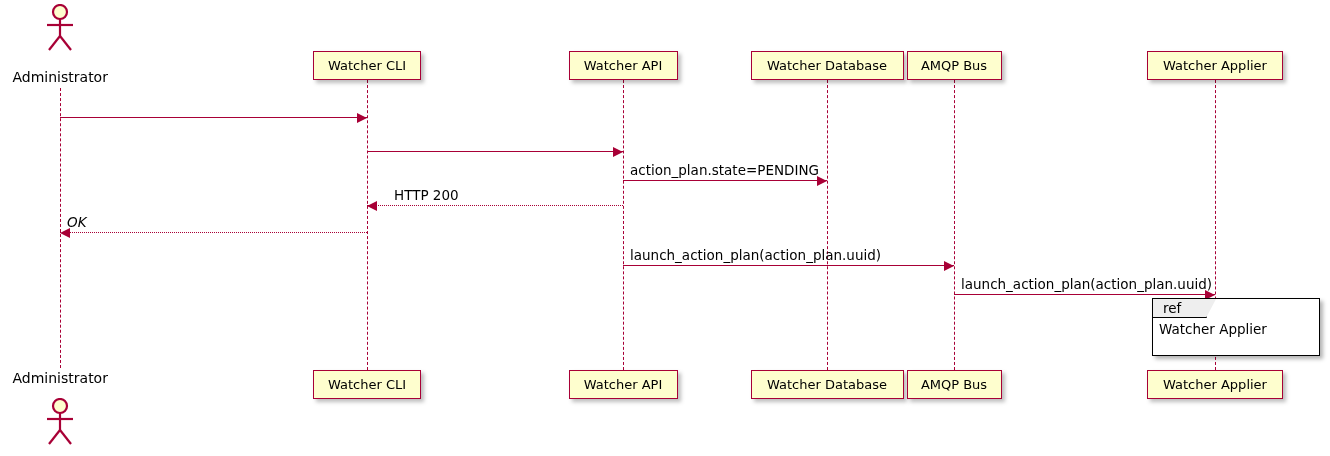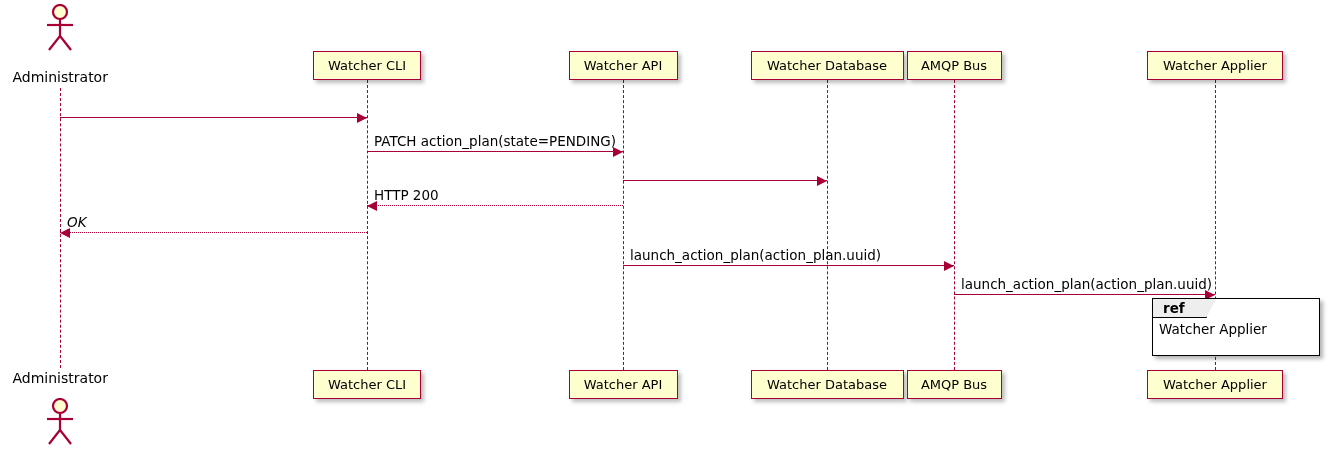--- a/index.html
+++ b/index.html
@@ -93,21 +93,21 @@
     height: 19px;
     background: #EEEEEE;
     border-right: 1.5px solid #000000;
     border-bottom: 1.5px solid #000000;
     box-sizing: border-box;
     display: flex;
     align-items: center;
     padding-left: 10px;
     padding-right: 22px;
     font-size: 13.5px;
-    font-weight: bold;
+    font-weight: normal;
     color: #000000;
   }
   .ref-tab-corner {
     position: absolute;
     top: 0;
     width: 0;
     height: 0;
   }
   .ref-body {
     position: absolute;
@@ -153,26 +153,26 @@
     <div class="participant-box" style="left: 750.5px; top: 51px; width: 153px;">Watcher Database</div>
     <div class="participant-box" style="left: 750.5px; top: 370px; width: 153px;">Watcher Database</div>
     <div class="participant-box" style="left: 906.5px; top: 51px; width: 95px;">AMQP Bus</div>
     <div class="participant-box" style="left: 906.5px; top: 370px; width: 95px;">AMQP Bus</div>
     <div class="participant-box" style="left: 1147px; top: 51px; width: 136px;">Watcher Applier</div>
     <div class="participant-box" style="left: 1147px; top: 370px; width: 136px;">Watcher Applier</div>
     <div class="msg-line" style="left: 60px; top: 117px; width: 307px;"></div>
     <div class="arrowhead right" style="left: 357px; top: 112.5px;"></div>
     <div class="msg-line" style="left: 367px; top: 151px; width: 256px;"></div>
     <div class="arrowhead right" style="left: 613px; top: 146.5px;"></div>
-    <div class="msg-label" style="left: 374px; top: 133px;">PATCH action_plan(state=PENDING)</div>
     <div class="msg-line" style="left: 623px; top: 180px; width: 204px;"></div>
     <div class="arrowhead right" style="left: 817px; top: 175.5px;"></div>
+    <div class="msg-label" style="left: 630px; top: 162px;">action_plan.state=PENDING</div>
     <div class="msg-line dotted" style="left: 367px; top: 205px; width: 256px;"></div>
     <div class="arrowhead left" style="left: 367px; top: 200.5px;"></div>
-    <div class="msg-label" style="left: 374px; top: 187px;">HTTP 200</div>
+    <div class="msg-label" style="left: 394px; top: 187px;">HTTP 200</div>
     <div class="msg-line dotted" style="left: 60px; top: 232px; width: 307px;"></div>
     <div class="arrowhead left" style="left: 60px; top: 227.5px;"></div>
     <div class="msg-label" style="left: 67px; top: 214px; font-style: italic;">OK</div>
     <div class="msg-line" style="left: 623px; top: 265px; width: 331px;"></div>
     <div class="arrowhead right" style="left: 944px; top: 260.5px;"></div>
     <div class="msg-label" style="left: 630px; top: 247px;">launch_action_plan(action_plan.uuid)</div>
     <div class="msg-line" style="left: 954px; top: 294px; width: 261px;"></div>
     <div class="arrowhead right" style="left: 1205px; top: 289.5px;"></div>
     <div class="msg-label" style="left: 961px; top: 276px;">launch_action_plan(action_plan.uuid)</div>
     <div class="ref-box" style="left: 1152px; top: 298px; width: 168px; height: 58px;">

